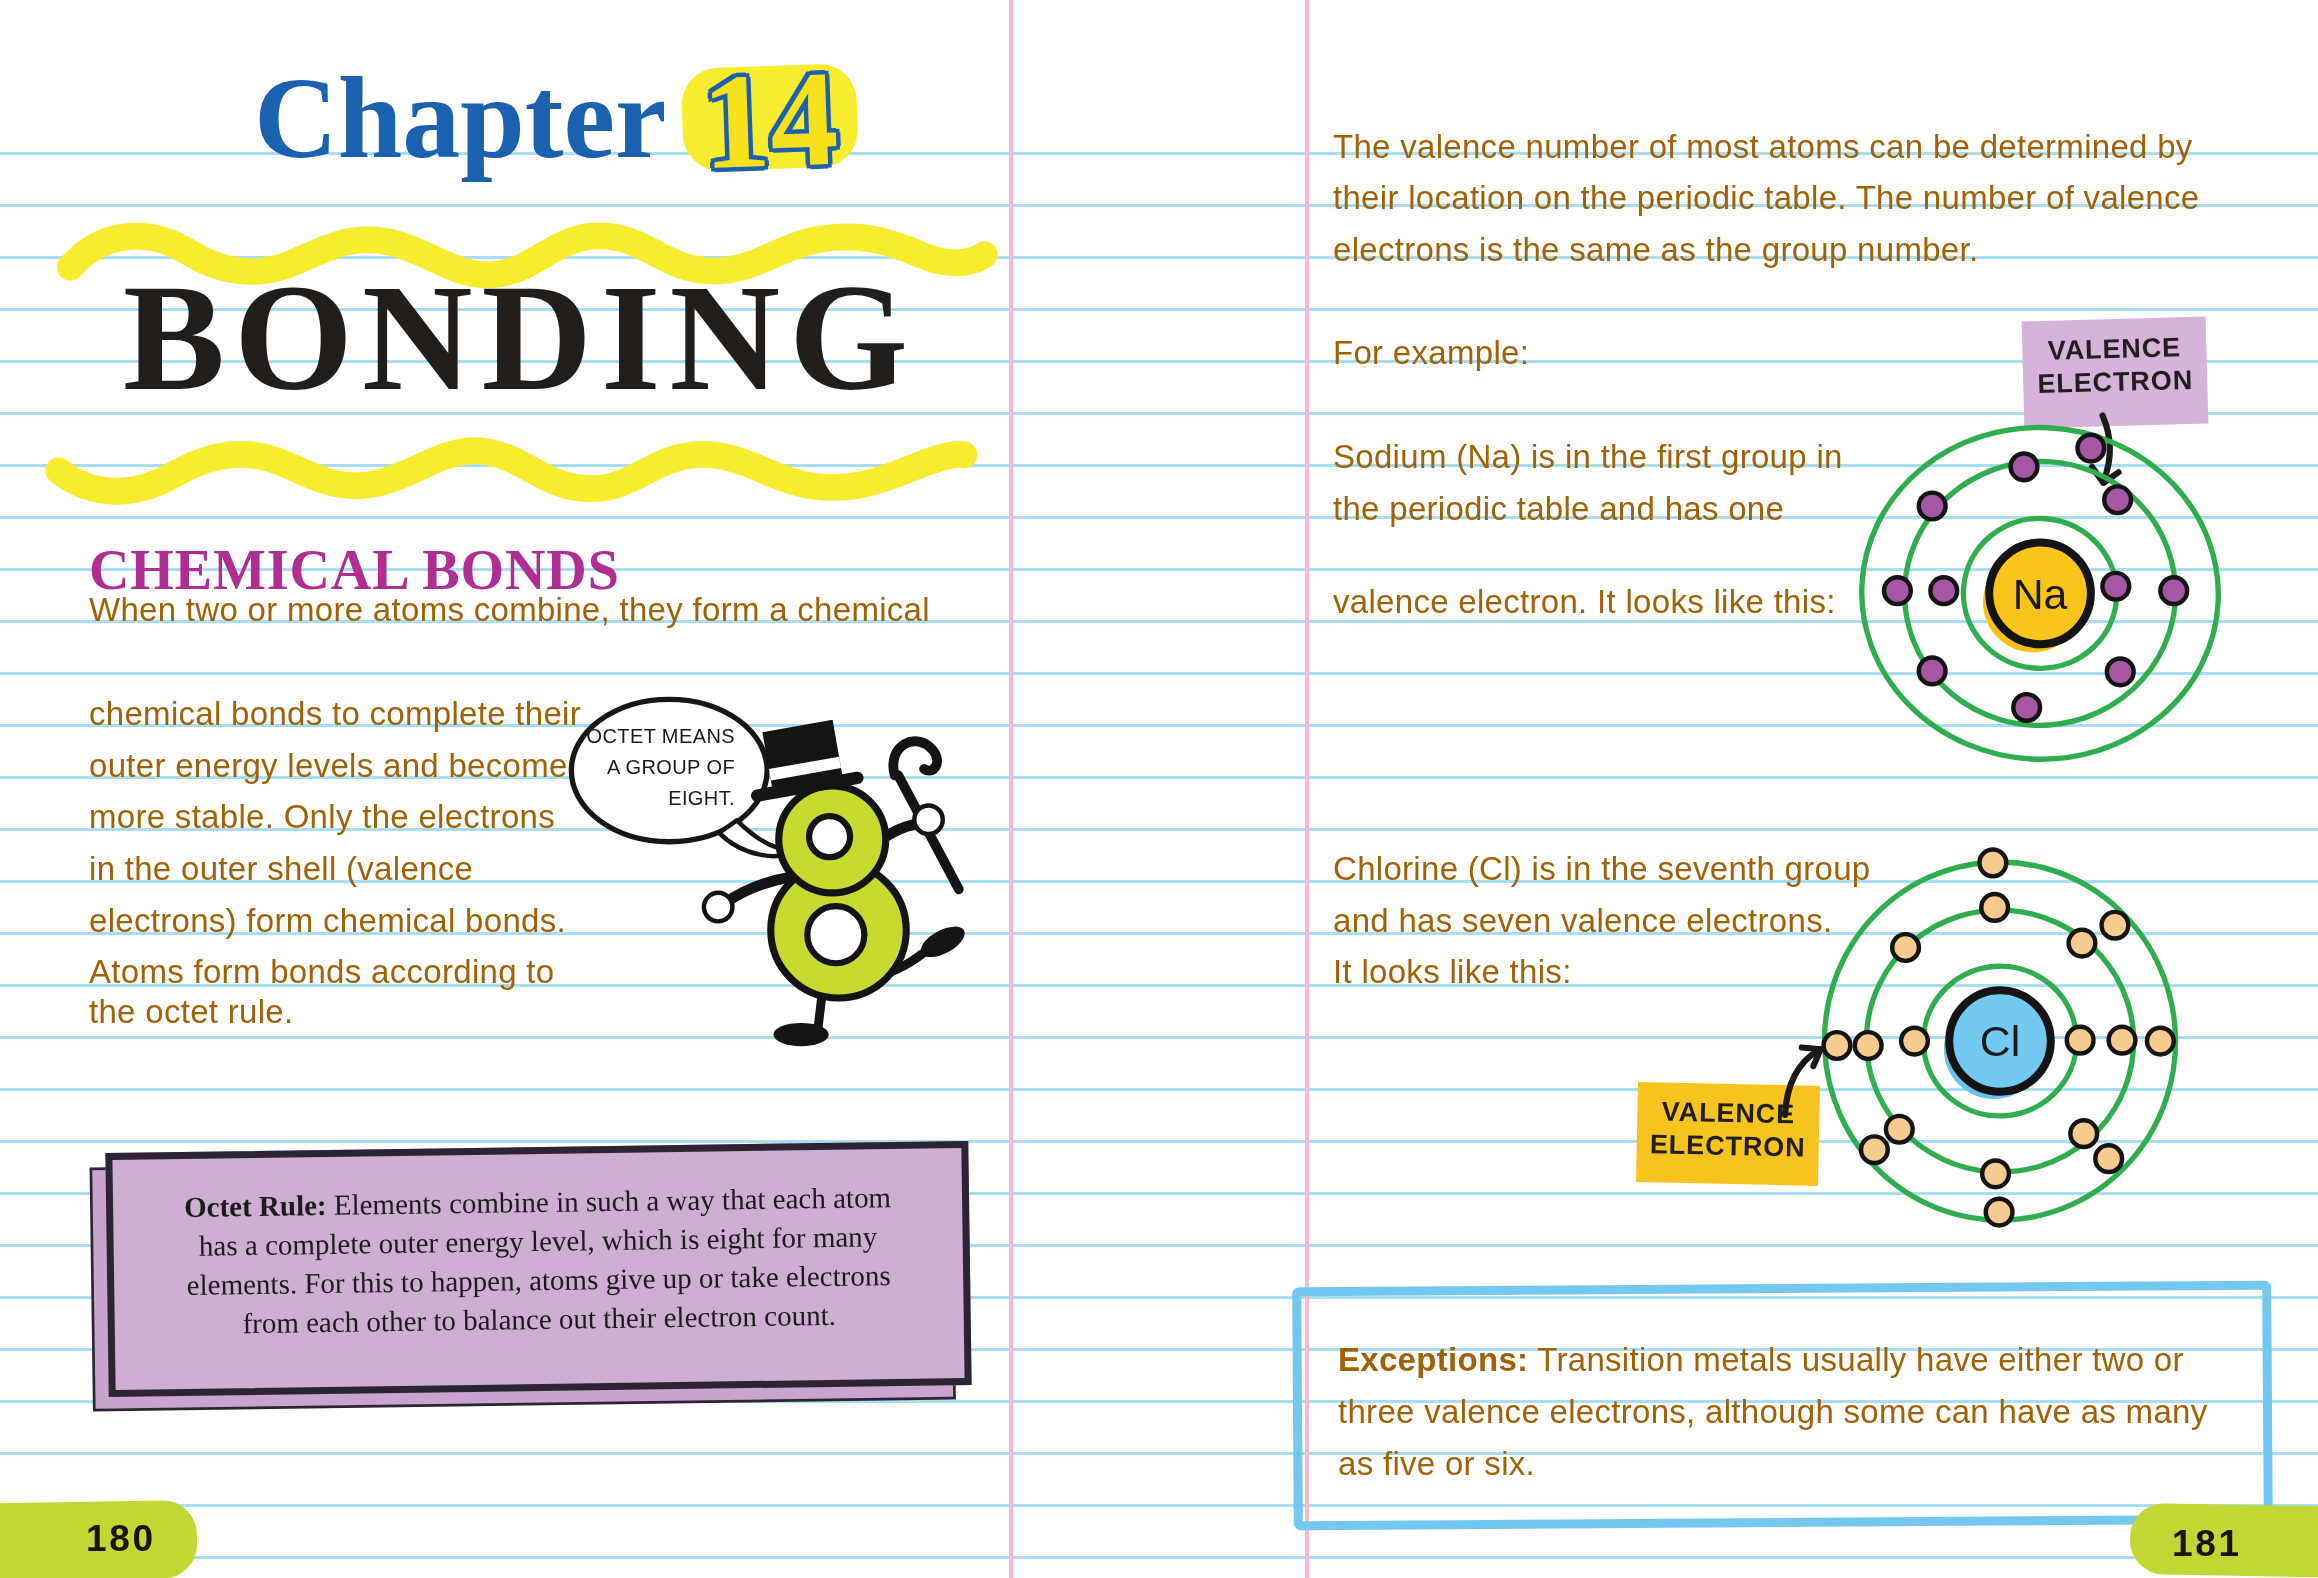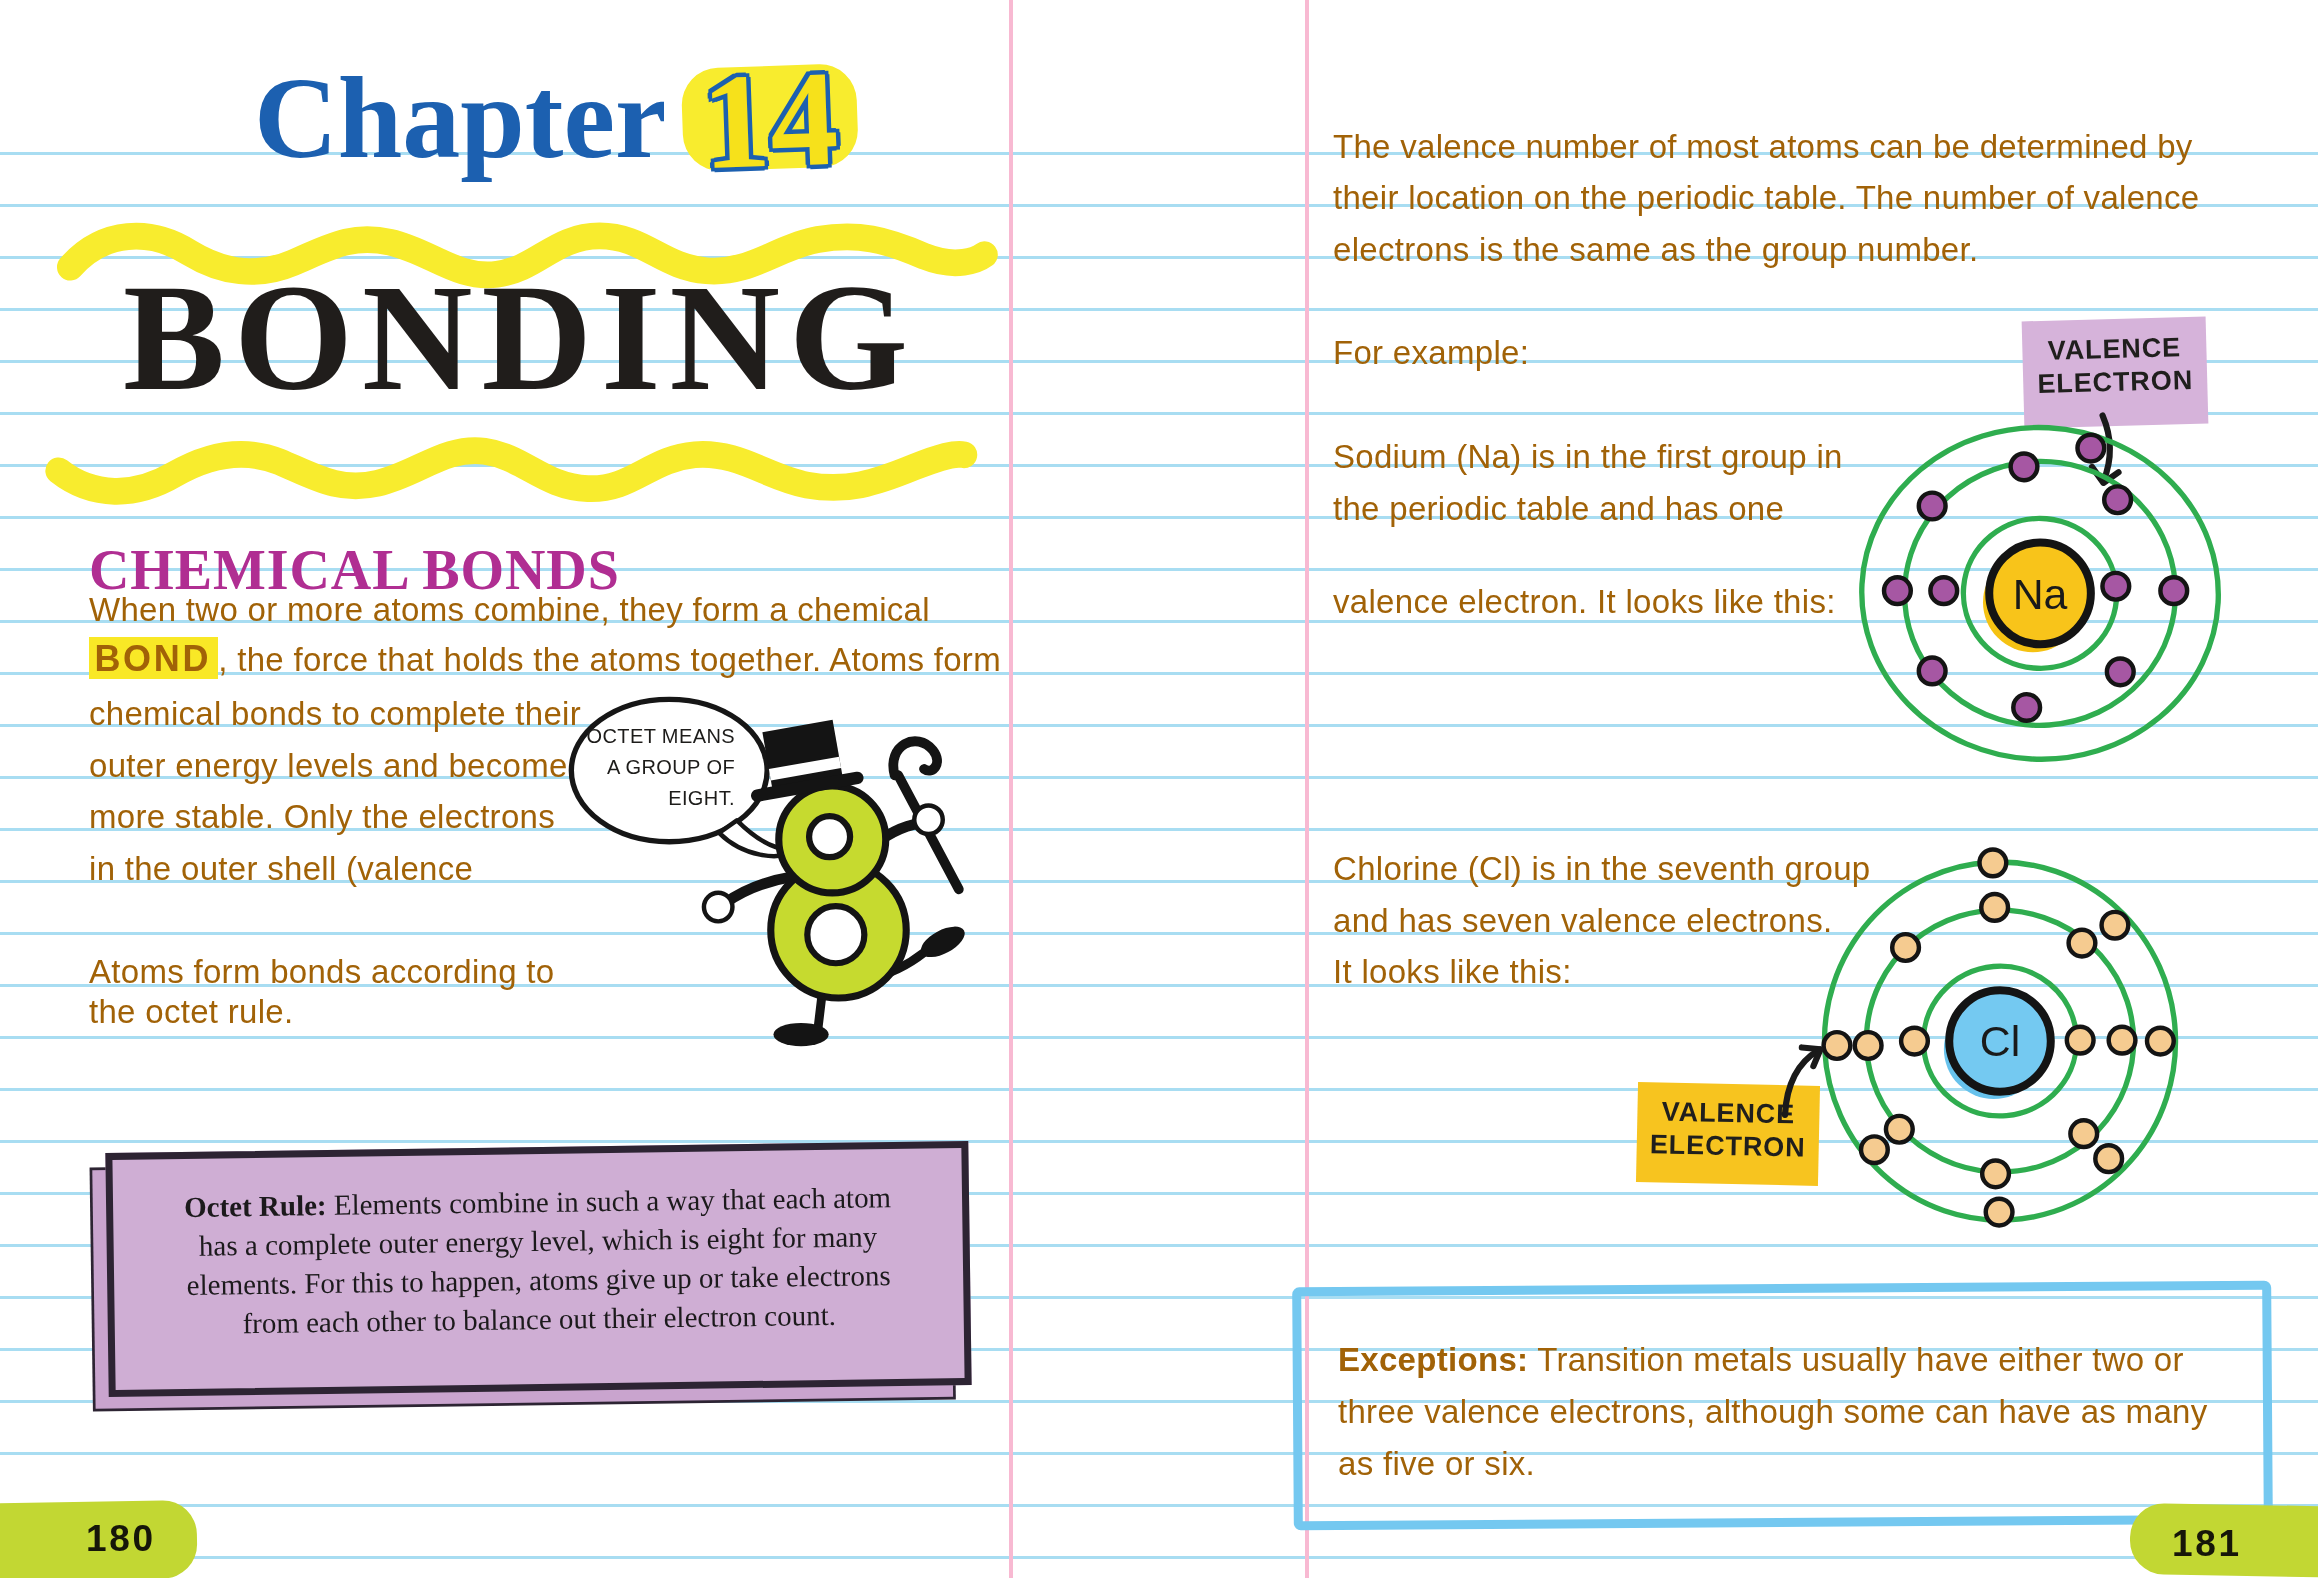--- a/index.html
+++ b/index.html
@@ -90,27 +90,25 @@
 
   <div class="abs bonding">BONDING</div>
 
   <svg class="abs" style="left:46px;top:412px;" width="927" height="98" viewBox="0 0 1040 110">
     <path d="M14,66 C52,96 100,96 144,70 C182,48 222,40 262,56 C300,72 328,90 372,80 C416,70 448,38 492,44 C536,50 558,84 608,86 C658,88 678,52 728,48 C778,44 810,74 854,82 C898,90 930,80 974,62 C1004,50 1020,46 1030,48" fill="none" stroke="#f8ec2e" stroke-width="30" stroke-linecap="round"></path>
   </svg>
 
   <div class="abs chem-heading">CHEMICAL BONDS</div>
 
   <div class="abs hand bl" style="top:590px;">When two or more atoms combine, they form a chemical</div>
-  <div class="abs hand bl" style="top:639px;">
-    <span class="bond-hl">BOND</span><span>, the force that holds the atoms together. Atoms form</span>
-  </div>
   <div class="abs hand bl" style="top:694px;">chemical bonds to complete their</div>
   <div class="abs hand bl" style="top:746px;">outer energy levels and become</div>
   <div class="abs hand bl" style="top:797px;">more stable. Only the electrons</div>
   <div class="abs hand bl" style="top:849px;">in the outer shell (valence</div>
+  <div class="abs hand bl" style="top:901px;">electrons) form chemical bonds.</div>
   <div class="abs hand bl" style="top:952px;">Atoms form bonds according to</div>
   <div class="abs hand bl" style="top:992px;">the octet rule.</div>
 
   <svg class="abs" style="left:562px;top:694px;" width="259" height="178" viewBox="0 0 290 200">
     <ellipse cx="120" cy="86" rx="110" ry="80" fill="#ffffff" stroke="#161616" stroke-width="6"></ellipse>
     <path d="M196,142 C232,178 258,178 268,172 C244,192 200,180 176,156 Z" fill="#ffffff" stroke="#161616" stroke-width="5" stroke-linejoin="round"></path>
     <ellipse cx="120" cy="86" rx="104" ry="74" fill="#ffffff" stroke="none"></ellipse>
   </svg>
   <div class="abs bubble-text">OCTET MEANS A GROUP OF EIGHT.</div>
 

